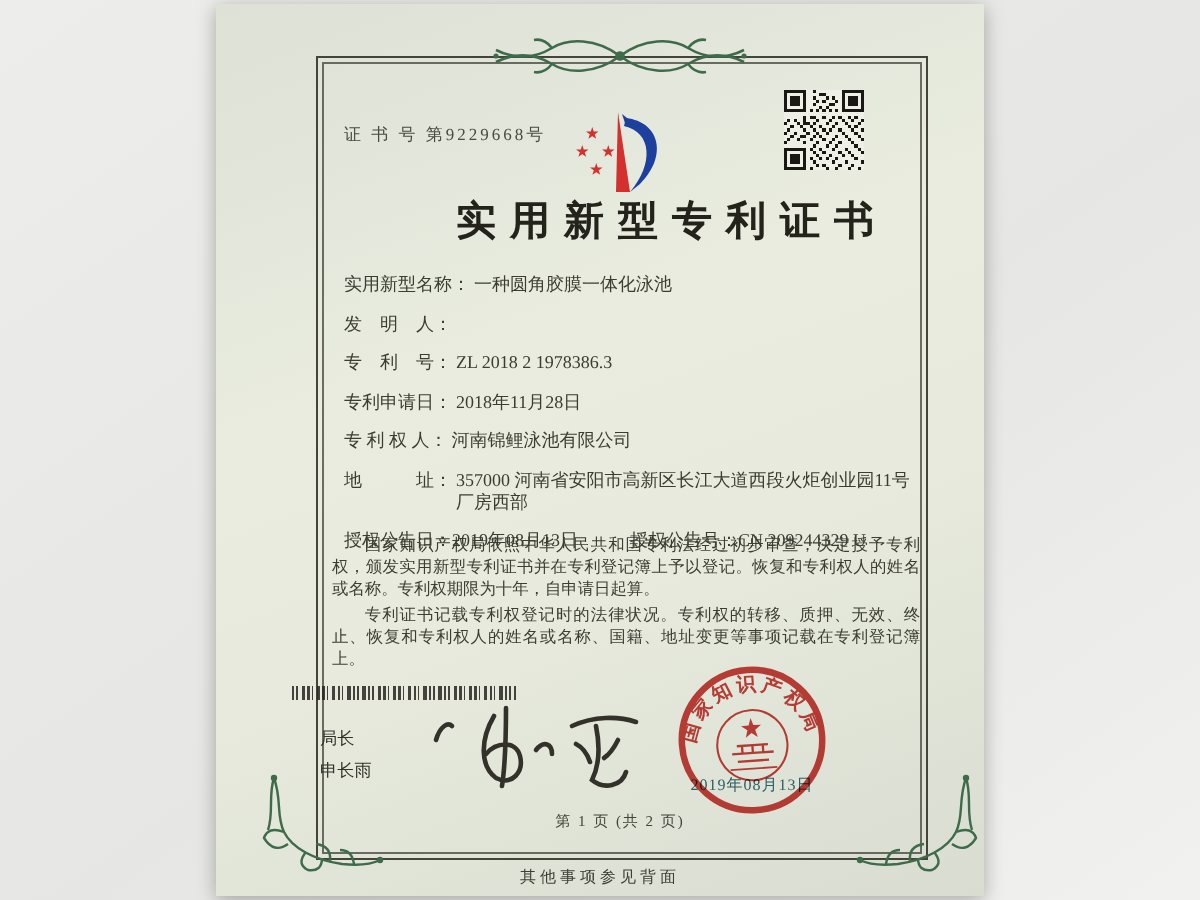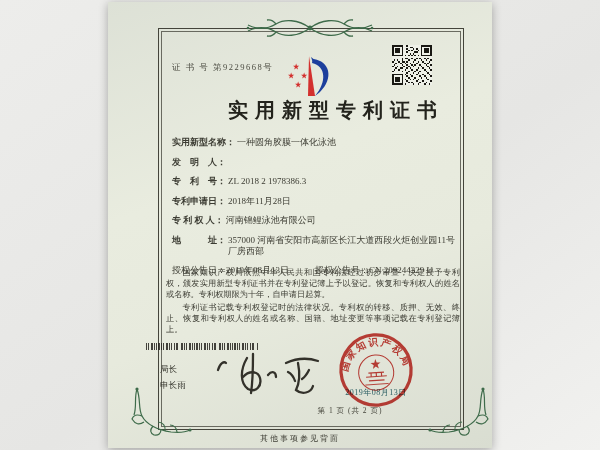--- a/index.html
+++ b/index.html
@@ -16,39 +16,39 @@
   .corner-orn{position:absolute;width:64px;height:52px;z-index:3;}
   .corner-orn.left{left:22px;top:384px;}
   .corner-orn.right{left:318px;top:384px;transform:scaleX(-1);}
   .cert-no{position:absolute;left:64px;top:60px;font-size:8.5px;letter-spacing:1.5px;color:#4a4a40;}
   .logo{position:absolute;left:174px;top:52px;width:56px;height:44px;}
   .qr{position:absolute;left:284px;top:43px;width:40px;height:40px;}
   .title{position:absolute;left:50px;top:95px;width:349px;text-align:center;
          font-size:20px;font-weight:bold;color:#23231c;letter-spacing:7px;text-indent:7px;}
   .body{position:absolute;left:64px;top:135px;width:288px;color:#3c3c33;}
   .row{display:flex;font-size:9px;line-height:11px;margin-bottom:8.5px;}
-  .lbl{white-space:nowrap;flex:0 0 auto;font-weight:bold;}
+  .lbl{white-space:nowrap;flex:0 0 auto;}
   .val{flex:1 1 auto;margin-left:2px;}
   .grant-row{display:flex;font-size:9px;line-height:11px;margin-top:2px;}
   .grant-left{flex:0 0 auto;}
   .grant-right{margin-left:26px;flex:0 0 auto;}
   .paras{position:absolute;left:58px;top:265px;width:294px;font-size:8.2px;line-height:11px;
          color:#3d3d34;text-align:justify;}
   .paras p{margin:0 0 2px 0;text-indent:2em;}
   .barcode{position:absolute;left:38px;top:341px;width:112px;height:7px;opacity:.85;
      background:repeating-linear-gradient(90deg,#26241f 0 1.2px,transparent 1.2px 2.2px,
        #26241f 2.2px 2.9px,transparent 2.9px 4.8px,#26241f 4.8px 6.5px,transparent 6.5px 7.6px);}
   .director{position:absolute;left:52px;top:359px;font-size:8.6px;line-height:16px;color:#33332b;}
   .signature{position:absolute;left:102px;top:346px;width:118px;height:50px;z-index:4;}
   .seal-date{position:absolute;left:226px;top:385px;width:84px;text-align:center;
              font-size:8px;letter-spacing:.5px;color:#2a5f63;z-index:2;}
   .seal{position:absolute;left:229px;top:329px;width:78px;height:78px;z-index:3;
         mix-blend-mode:multiply;opacity:.92;transform:rotate(-4deg);}
   .page-info{position:absolute;left:50px;top:404px;width:304px;text-align:center;
-             font-size:7.5px;color:#44443a;letter-spacing:1px;padding-left:40px;}
+             font-size:7.5px;color:#44443a;letter-spacing:1px;}
   .footer-note{position:absolute;left:0;top:431px;width:384px;text-align:center;
                font-size:8px;color:#3e3e35;letter-spacing:2px;}
 </style>
 </head>
 <body>
 
 <div class="stage">
   <div class="paper">
 
     <svg class="flourish-top" viewBox="0 0 140 26">

